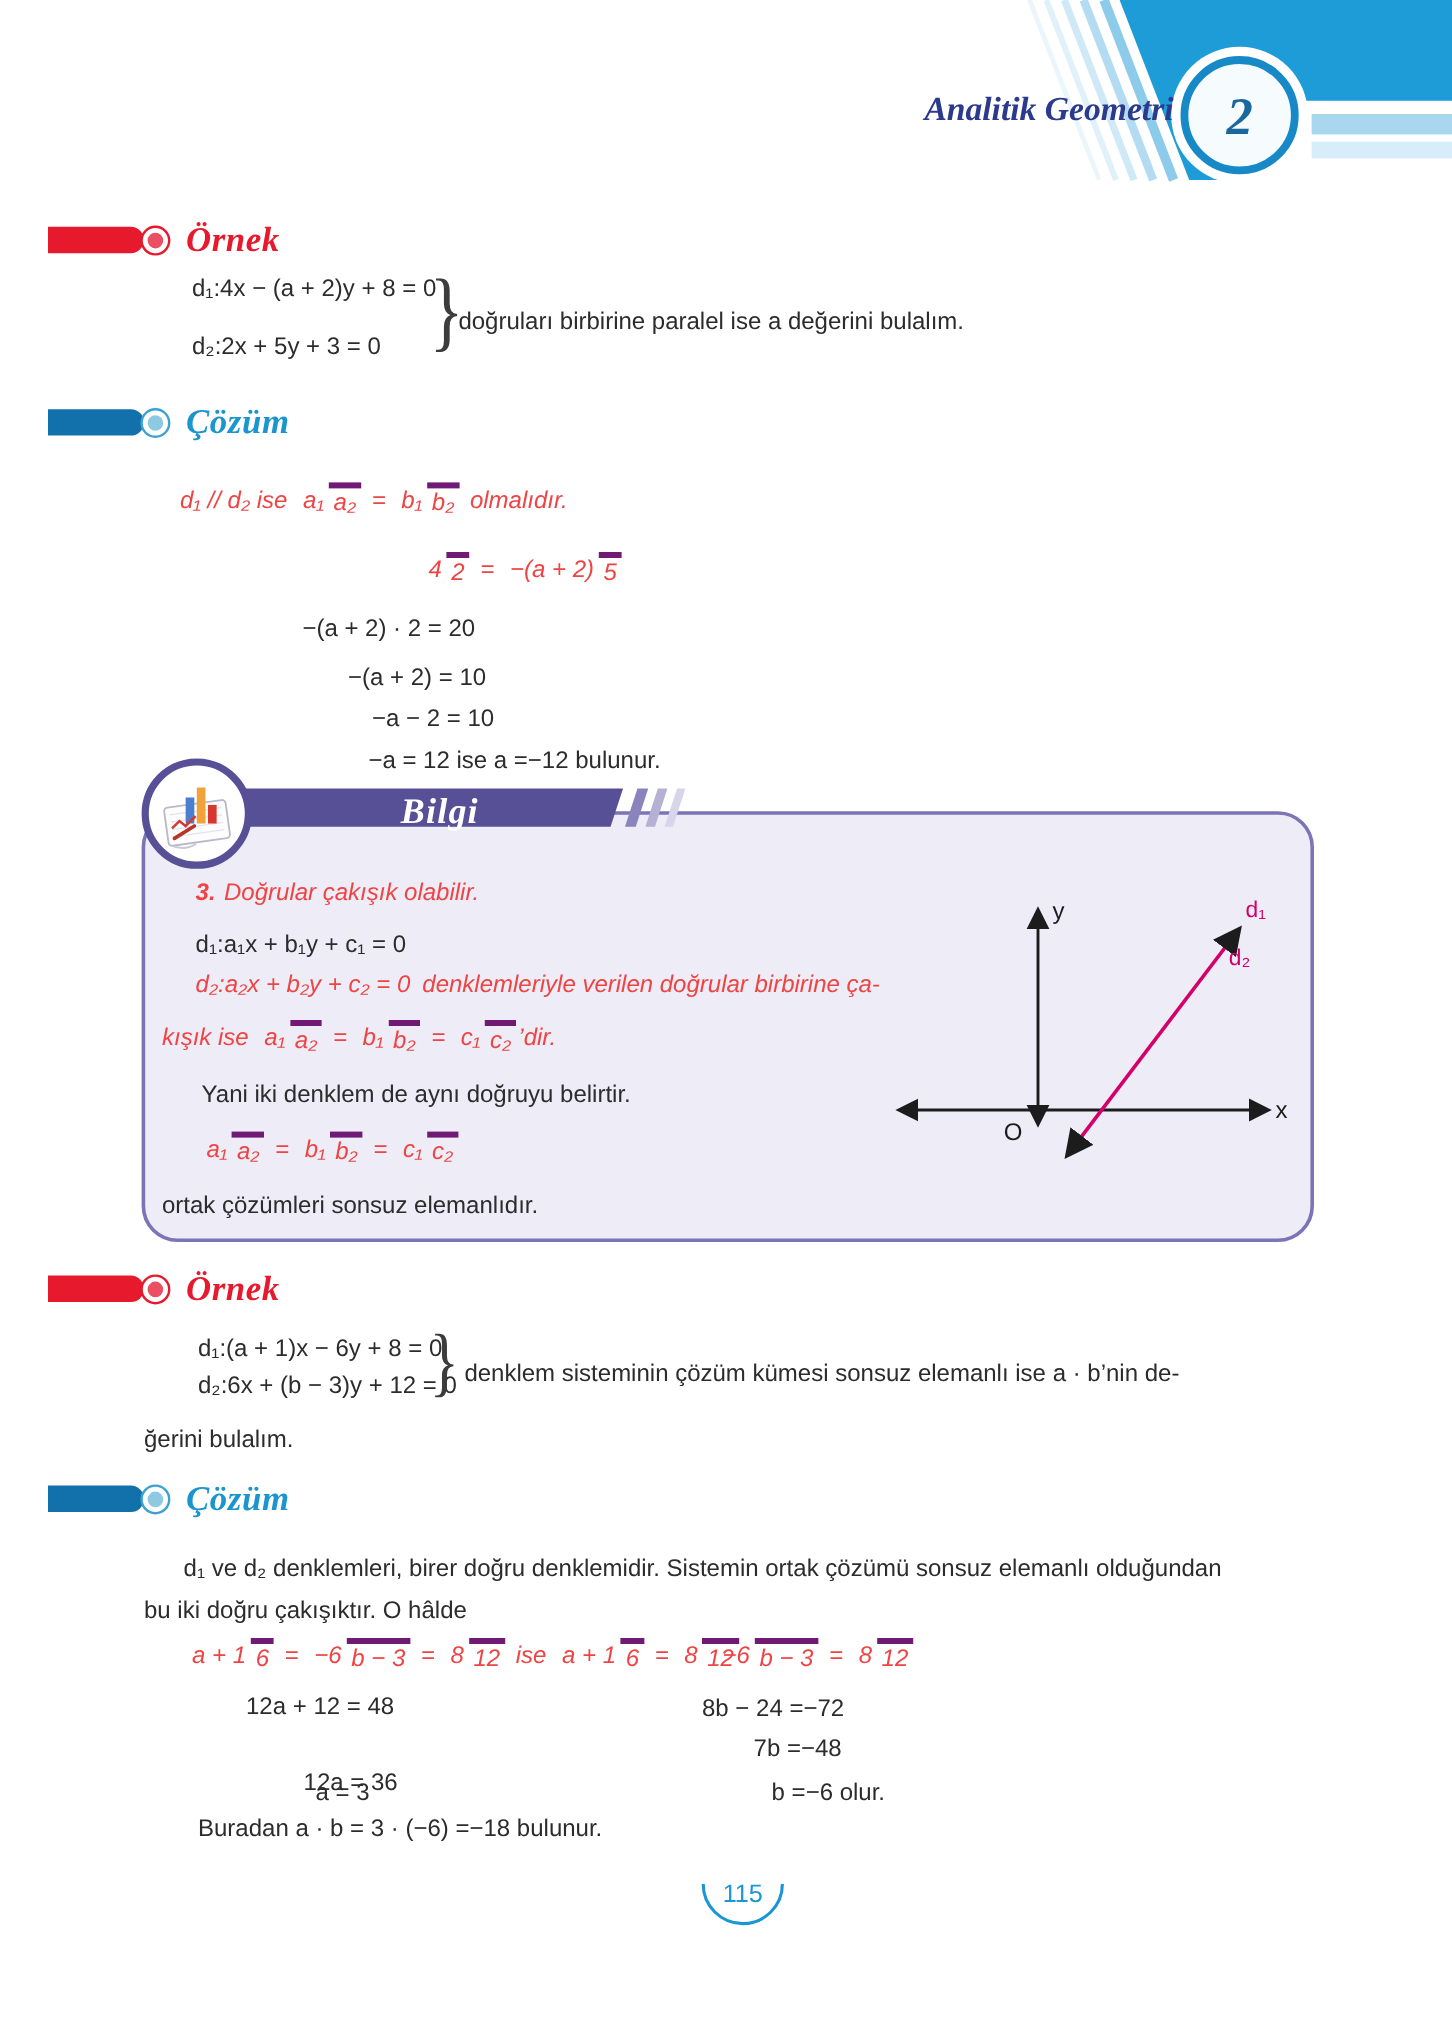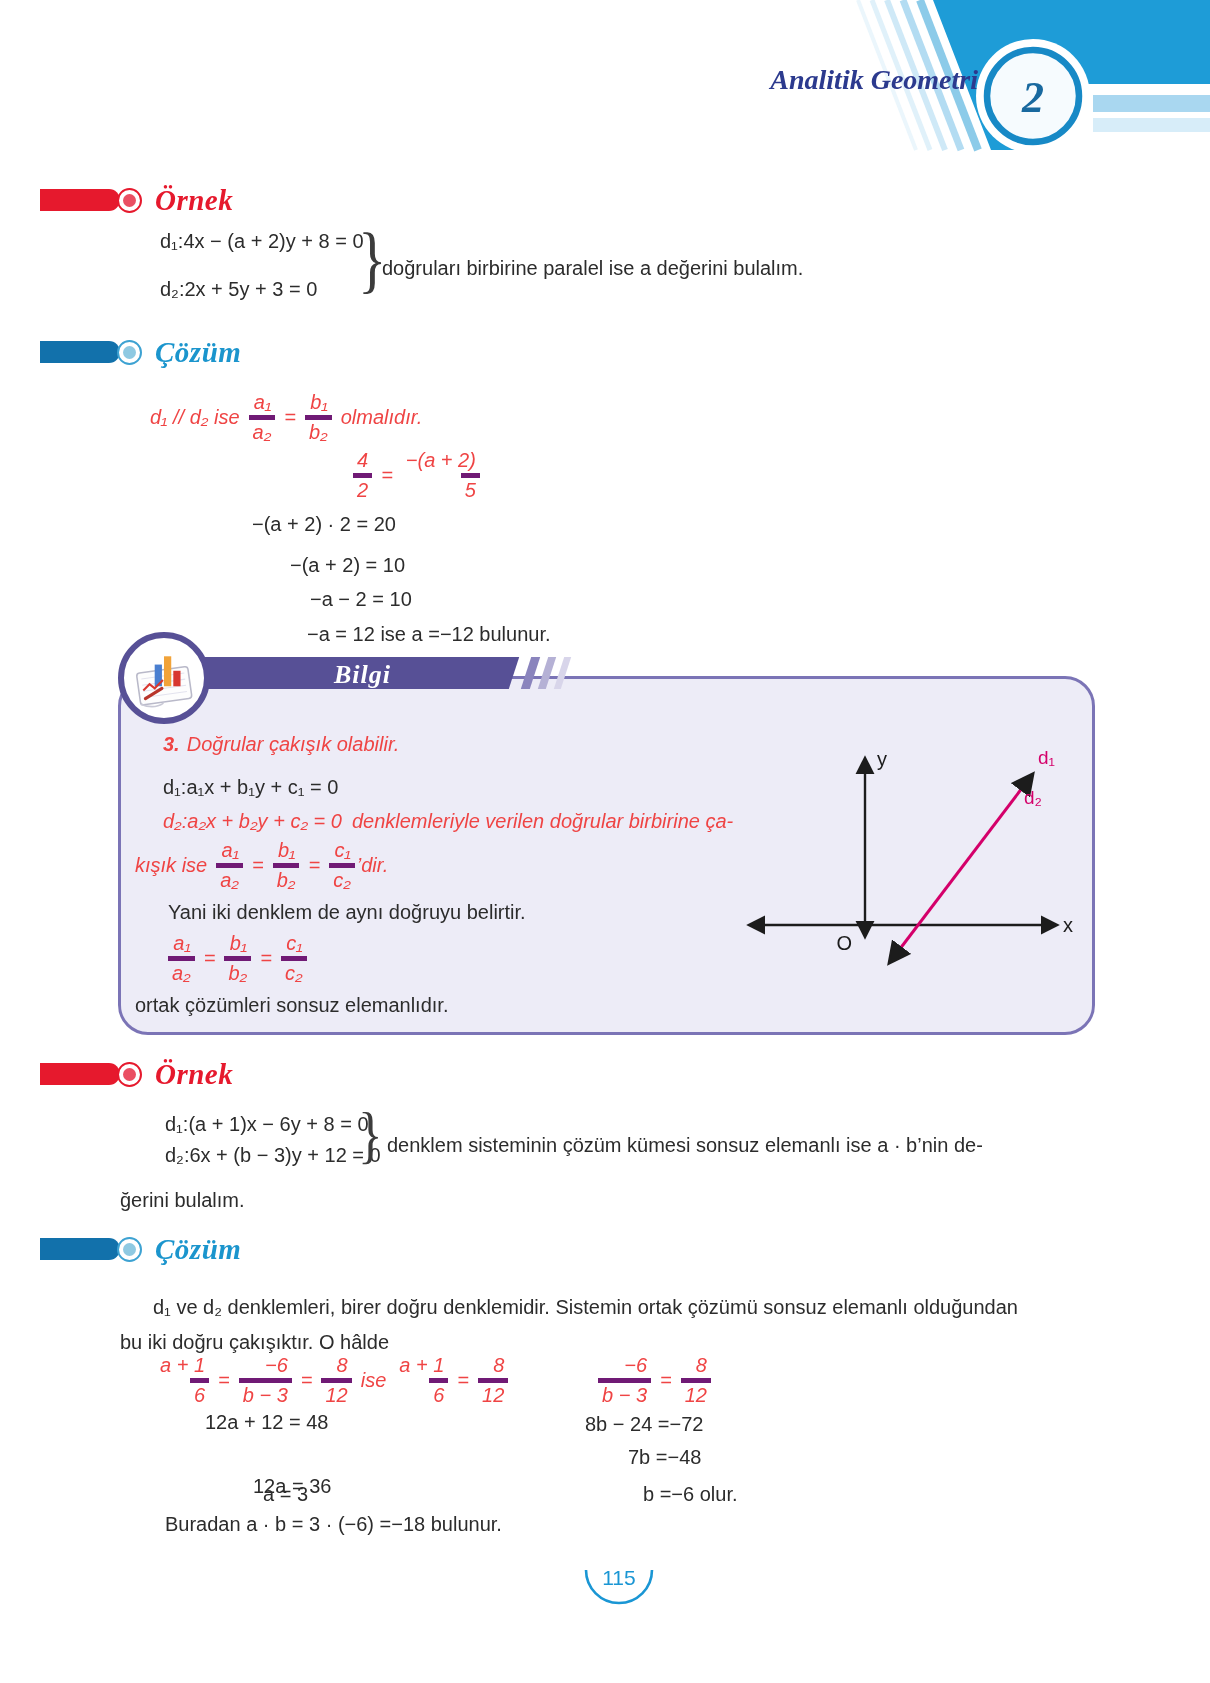--- a/index.html
+++ b/index.html
@@ -3,21 +3,21 @@
 <meta charset="utf-8">
 <style>
   * { margin:0; padding:0; box-sizing:border-box; }
   html,body { background:#ffffff; }
   .page { position:relative; width:1210px; height:1683px; background:#fff; overflow:hidden;
           font-family:"Liberation Sans","DejaVu Sans",sans-serif; color:#2c2c2c; }
   .abs { position:absolute; }
   .txt { position:absolute; font-size:20px; line-height:24px; white-space:nowrap; color:#2c2c2c; }
   .mrow { position:absolute; display:flex; align-items:center; gap:9px; font-size:20px;
           white-space:nowrap; color:#ef4444;font-style:italic; }
-  .frac { display:inline-flex; flex-direction:column; align-items:flex-end; line-height:1.12; }
+  .frac { display:inline-flex; flex-direction:row; align-items:center; line-height:1.12; }
   .frac .num, .frac .den { padding:1px 4px; text-align:center; }
   .frac .den { border-top:5px solid #701a75; }
   .bold { font-weight:bold; }
 
   
   .banner { position:absolute; display:flex; align-items:center; height:30px; }
   .bbar  { width:80px; height:22px; border-radius:0 12px 12px 0; }
   .bring { width:25px; height:25px; border-radius:50%; border:2px solid; background:#fff;
            display:flex; align-items:center; justify-content:center; margin-left:-3px;
            position:relative; z-index:1; }
@@ -30,36 +30,36 @@
   .banner.red  .blabel{ color:#e6192d; }
   .banner.blue .bbar  { background:#1271ab; }
   .banner.blue .bring { border-color:#3da2d2; }
   .banner.blue .bdot  { background:#8ec9e2; }
   .banner.blue .blabel{ color:#1b95cd; }
 
   .brace { position:absolute; font-family:"Liberation Serif","DejaVu Serif",serif;
            color:#3c3c3c; transform:scaleX(.8); transform-origin:left center; line-height:1; }
 
   
-  .title { position:absolute; left:640px; top:64px; width:338px; text-align:right;
+  .title { position:absolute; left:640px; top:76px; width:338px; text-align:right;
            font-family:"Liberation Serif","DejaVu Serif",serif; font-style:italic;
            font-weight:bold; font-size:28px; color:#2c3a8e; }
 
   
   .infobox  { position:absolute; left:118px; top:676px; width:977px; height:359px;
               background:#edecf7; border:3px solid #7b74b6; border-radius:30px; }
   .infocirc { position:absolute; left:118px; top:632px; width:92px; height:92px;
               border-radius:50%; background:#fff; border:6px solid #575096;
               display:flex; align-items:center; justify-content:center; z-index:2; }
   .ribbon   { position:absolute; left:196px; top:657px; width:318px; height:32px;
               background:#575096; transform:skewX(-18deg); z-index:1; }
   .rslash   { position:absolute; top:657px; height:32px; transform:skewX(-18deg); z-index:1; }
   .ilabel   { position:absolute; left:334px; top:660px; color:#fff; z-index:2;
               font-family:"Liberation Serif","DejaVu Serif",serif; font-style:italic;
-              font-weight:bold; font-size:26px; letter-spacing:1px; }
+              font-weight:bold; font-size:30px; letter-spacing:1px; }
 </style>
 </head>
 <body>
 
 <div class="page">
 
   <svg class="abs" style="left:0;top:0;" width="1210" height="170" viewBox="0 0 1210 170">
     <path d="M933,0 L1210,0 L1210,84 L1033,84 L1033,150 L991,150 Z" fill="#1e9cd7"></path>
     <line x1="920" y1="0" x2="978" y2="150" stroke="#8ccbe9" stroke-width="8"></line>
     <line x1="903" y1="0" x2="961" y2="150" stroke="#b3dcf2" stroke-width="7"></line>

